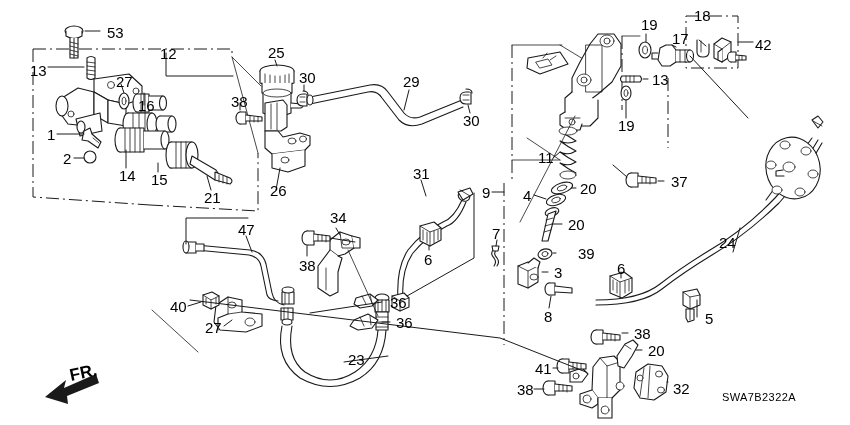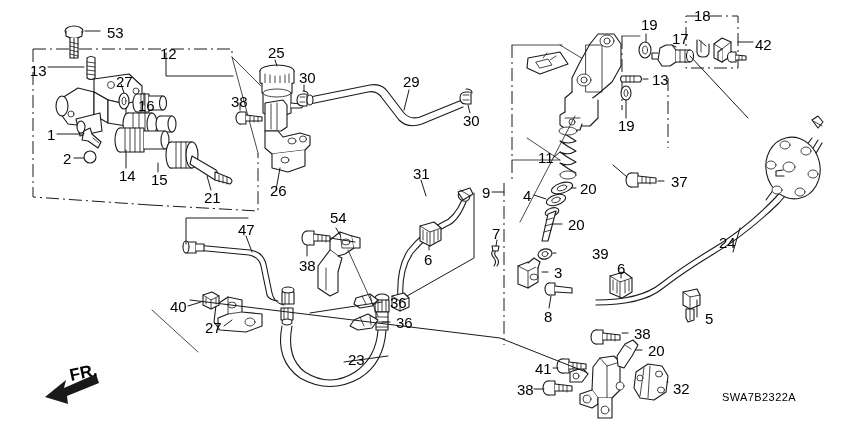--- a/index.html
+++ b/index.html
@@ -570,38 +570,38 @@
   <div class="callout" style="left:463px;top:113px">30</div>
   <div class="callout" style="left:270px;top:183px">26</div>
 
   <div class="callout" style="left:413px;top:166px">31</div>
   <div class="callout" style="left:482px;top:185px">9</div>
   <div class="callout" style="left:523px;top:188px">4</div>
   <div class="callout" style="left:580px;top:181px">20</div>
   <div class="callout" style="left:538px;top:150px">11</div>
   <div class="callout" style="left:568px;top:217px">20</div>
   <div class="callout" style="left:492px;top:226px">7</div>
-  <div class="callout" style="left:592px;top:246px">39</div>
+  <div class="callout" style="left:578px;top:246px">39</div>
   <div class="callout" style="left:424px;top:252px">6</div>
   <div class="callout" style="left:554px;top:265px">3</div>
   <div class="callout" style="left:544px;top:309px">8</div>
   <div class="callout" style="left:617px;top:261px">6</div>
   <div class="callout" style="left:705px;top:311px">5</div>
   <div class="callout" style="left:719px;top:235px">24</div>
 
   <div class="callout" style="left:641px;top:17px">19</div>
   <div class="callout" style="left:694px;top:8px">18</div>
   <div class="callout" style="left:672px;top:31px">17</div>
   <div class="callout" style="left:755px;top:37px">42</div>
   <div class="callout" style="left:652px;top:72px">13</div>
   <div class="callout" style="left:618px;top:118px">19</div>
   <div class="callout" style="left:671px;top:174px">37</div>
 
   <div class="callout" style="left:238px;top:222px">47</div>
-  <div class="callout" style="left:330px;top:210px">54</div>
+  <div class="callout" style="left:330px;top:210px">34</div>
   <div class="callout" style="left:299px;top:258px">38</div>
   <div class="callout" style="left:170px;top:299px">40</div>
   <div class="callout" style="left:205px;top:320px">27</div>
   <div class="callout" style="left:390px;top:295px">36</div>
   <div class="callout" style="left:396px;top:315px">36</div>
   <div class="callout" style="left:348px;top:352px">23</div>
   <div class="callout" style="left:634px;top:326px">38</div>
   <div class="callout" style="left:535px;top:361px">41</div>
   <div class="callout" style="left:648px;top:343px">20</div>
   <div class="callout" style="left:517px;top:382px">38</div>

